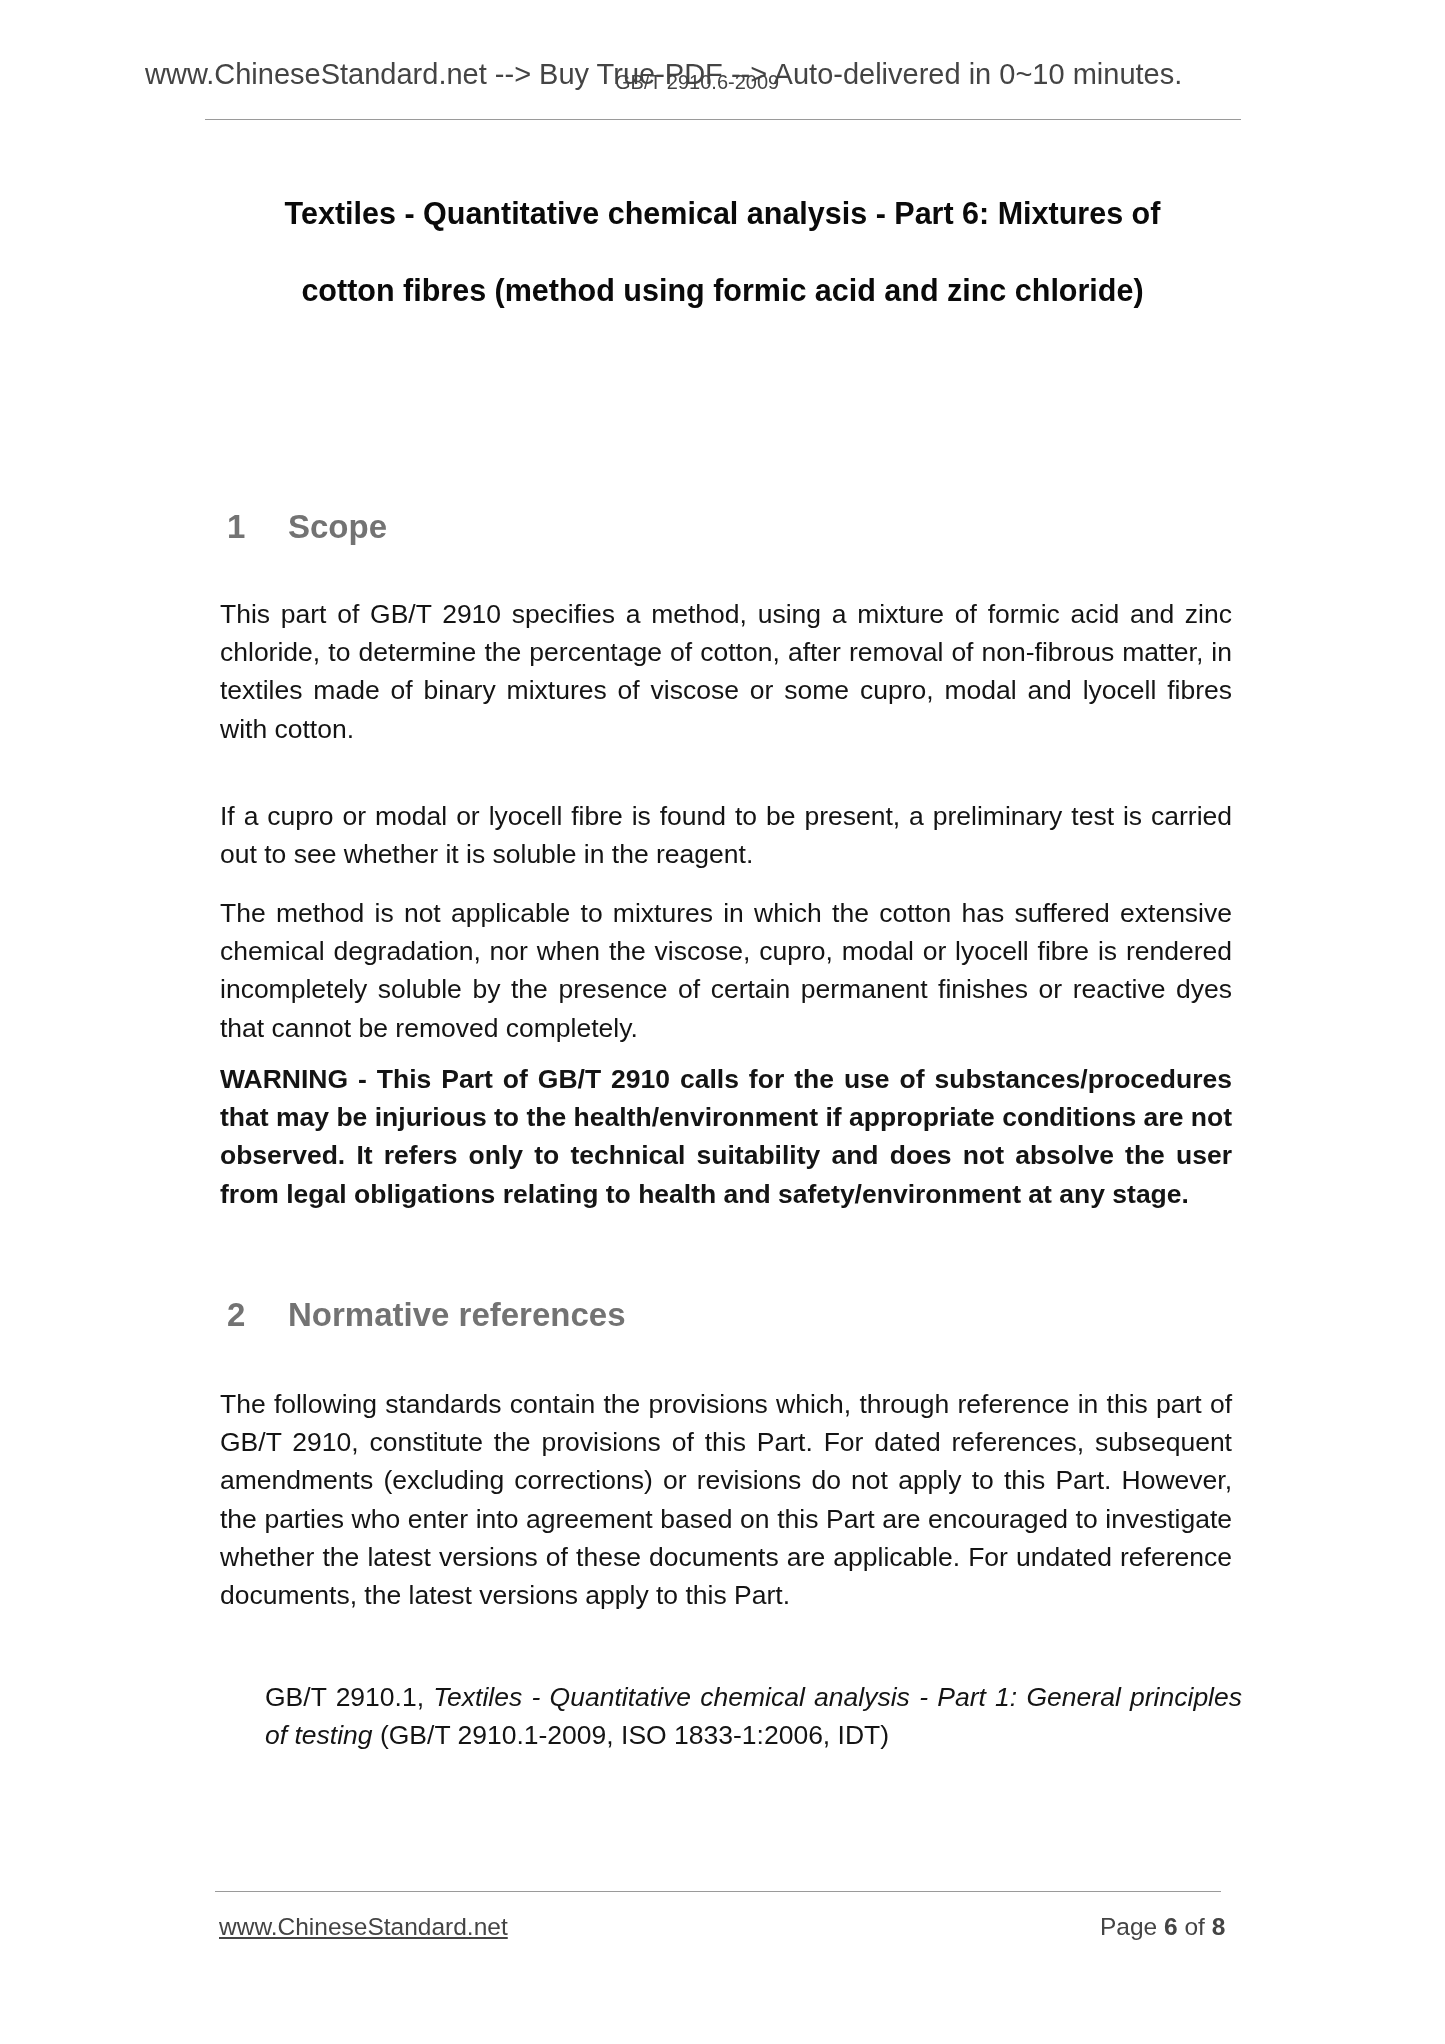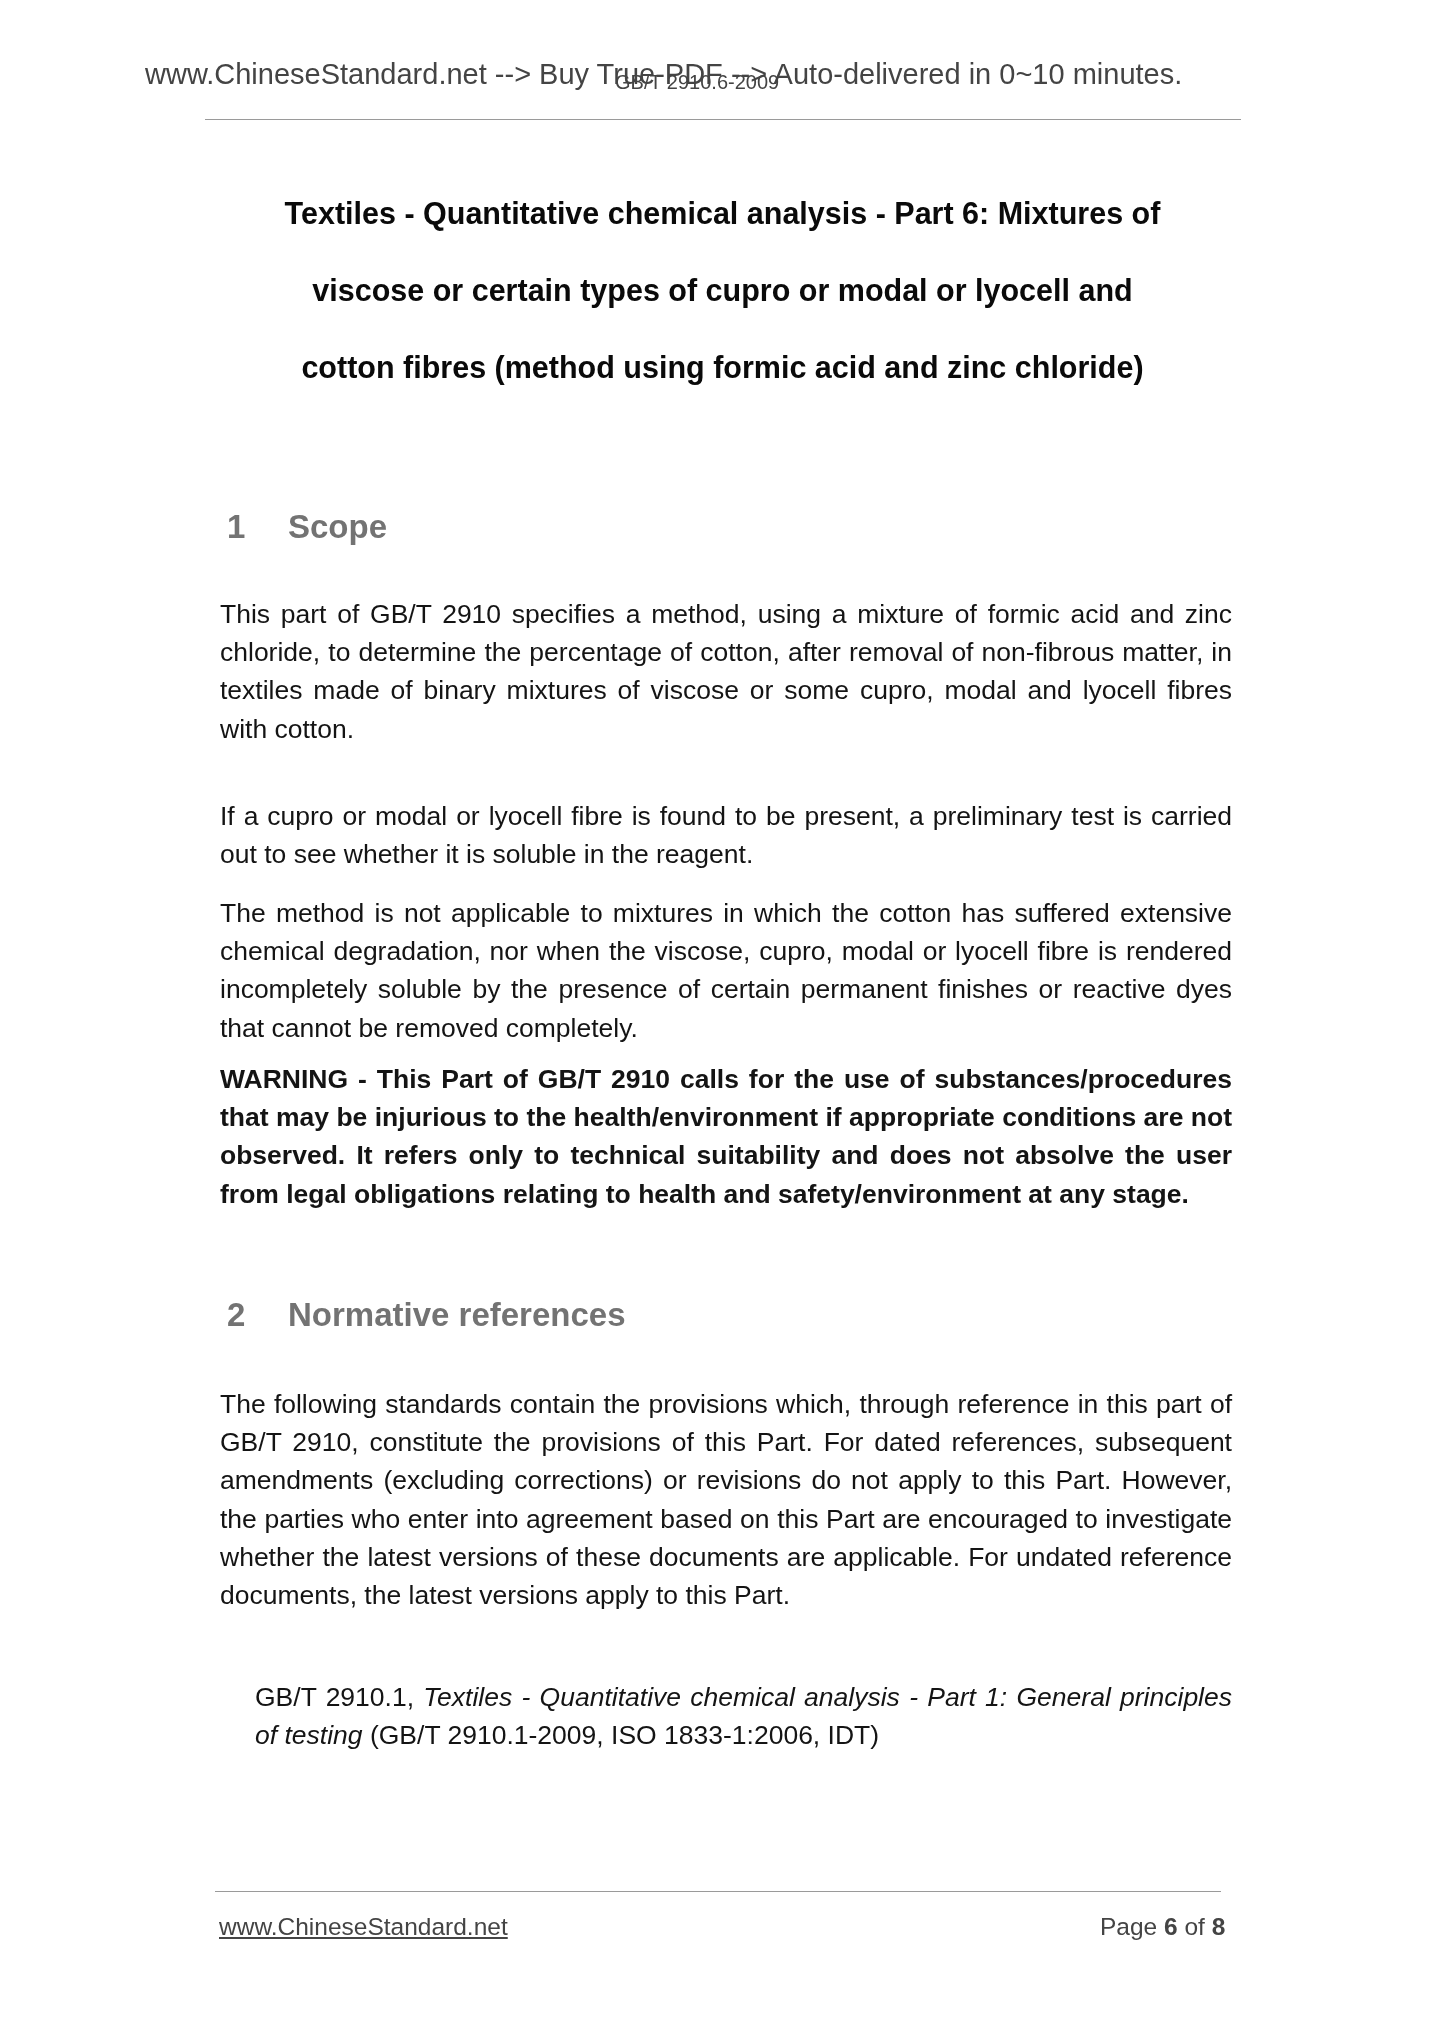--- a/index.html
+++ b/index.html
@@ -49,37 +49,36 @@
 </style>
 </head>
 <body>
 
 <div class="abs hdr-text">www.ChineseStandard.net --&gt; Buy True-PDF --&gt; Auto-delivered in 0~10 minutes.</div>
 <div class="abs hdr-doc">GB/T 2910.6-2009</div>
 <div class="abs hdr-rule"></div>
 
 <div class="abs title">
   <div>Textiles - Quantitative chemical analysis - Part 6: Mixtures of</div>
-  <div>viscose or certain types of cupro or modal or lyocell and</div>
   <div>cotton fibres (method using formic acid and zinc chloride)</div>
 </div>
 
 <div class="abs h1" style="top:505px;">
   <span class="num">1</span><span>Scope</span>
 </div>
 <div class="abs para" style="top:595px;">This part of GB/T 2910 specifies a method, using a mixture of formic acid and zinc chloride, to determine the percentage of cotton, after removal of non-fibrous matter, in textiles made of binary mixtures of viscose or some cupro, modal and lyocell fibres with cotton.</div>
 <div class="abs para" style="top:773px;margin-top:24px;">If a cupro or modal or lyocell fibre is found to be present, a preliminary test is carried out to see whether it is soluble in the reagent.</div>
 <div class="abs para" style="top:874px;margin-top:20px;">The method is not applicable to mixtures in which the cotton has suffered extensive chemical degradation, nor when the viscose, cupro, modal or lyocell fibre is rendered incompletely soluble by the presence of certain permanent finishes or reactive dyes that cannot be removed completely.</div>
 <div class="abs para bold" style="top:1060px;">WARNING - This Part of GB/T 2910 calls for the use of substances/procedures that may be injurious to the health/environment if appropriate conditions are not observed. It refers only to technical suitability and does not absolve the user from legal obligations relating to health and safety/environment at any stage.</div>
 
 <div class="abs h1" style="top:1293px;">
   <span class="num">2</span><span>Normative references</span>
 </div>
 <div class="abs para" style="top:1385px;">The following standards contain the provisions which, through reference in this part of GB/T 2910, constitute the provisions of this Part. For dated references, subsequent amendments (excluding corrections) or revisions do not apply to this Part. However, the parties who enter into agreement based on this Part are encouraged to investigate whether the latest versions of these documents are applicable. For undated reference documents, the latest versions apply to this Part.</div>
-<div class="abs para ref" style="top:1678px;">
+<div class="abs para ref" style="top:1678px;margin-left:10px;">
   <span>GB/T 2910.1,</span>
   <i>Textiles - Quantitative chemical analysis - Part 1: General principles of testing</i>
   <span>(GB/T 2910.1-2009, ISO 1833-1:2006, IDT)</span>
 </div>
 
 <div class="abs ftr-rule"></div>
 <a class="abs ftr-link">www.ChineseStandard.net</a>
 <div class="abs ftr-page">
   <span>Page</span>
   <b>6</b>

